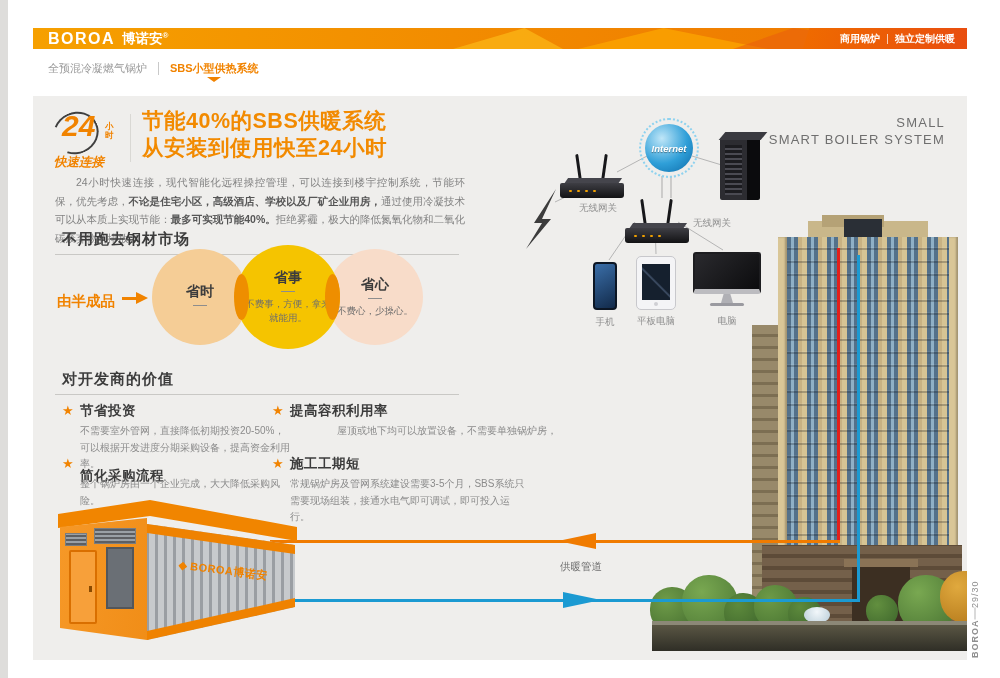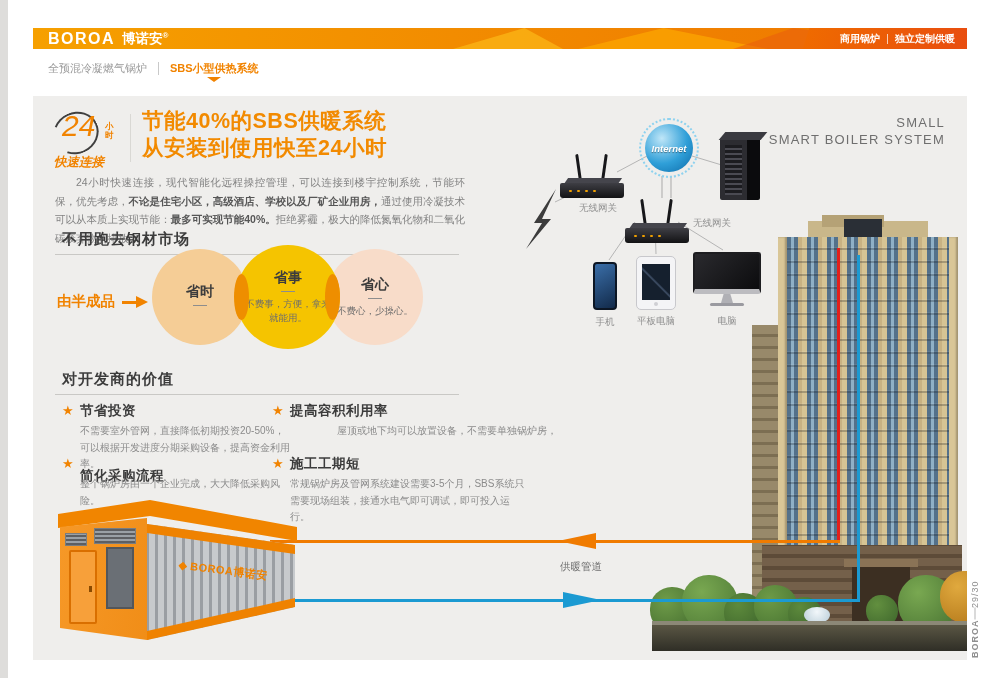--- a/index.html
+++ b/index.html
@@ -34,41 +34,41 @@
   .tab-caret { position:absolute; left:50%; margin-left:-7px; top:16px; width:0; height:0;
                border-left:7px solid transparent; border-right:7px solid transparent; border-top:5px solid #f18300; }
 
   
   .panel { left:33px; top:96px; width:934px; height:564px; background:#efeeec; overflow:hidden; }
 
   
   .badge { left:20px; top:14px; width:100px; height:58px; }
   .badge-ring { position:absolute; left:0; top:2px; width:46px; height:42px; border:2px solid #3f3f3f;
                 border-left-color:transparent; border-radius:50%; transform:rotate(-25deg); }
-  .badge-number { position:absolute; left:9px; top:-1px; font-size:30px; font-weight:normal; font-style:italic; color:#f18300; }
+  .badge-number { position:absolute; left:9px; top:-1px; font-size:30px; font-weight:bold; font-style:italic; color:#f18300; }
   .badge-unit { position:absolute; left:52px; top:12px; width:11px; font-size:8.5px; font-weight:bold;
                 color:#f18300; line-height:1.1; }
   .badge-label { position:absolute; left:1px; top:44px; font-size:12.5px; font-weight:bold; font-style:italic; color:#f18300; }
   .hero-divider { left:97px; top:18px; width:1px; height:48px; background:#d9d8d4; }
   .hero-title { left:109px; top:12px; font-size:21.5px; font-weight:bold; color:#f28a00;
                 line-height:27px; letter-spacing:.5px; }
   .hero-paragraph { left:22px; top:77px; width:410px; font-size:10.5px; color:#828282;
                     line-height:1.78; text-indent:2em; text-align:justify; }
   .hero-paragraph .b { color:#565656; font-weight:bold; }
 
   
   .sec-heading { font-size:15px; font-weight:bold; color:#3c3c3c; letter-spacing:1px; }
   .sec-rule { height:1px; background:#c9c8c5; }
   .dealer-heading { left:29px; top:134px; }
   .dealer-rule { left:22px; top:158px; width:404px; }
   .developer-heading { left:29px; top:274px; }
   .developer-rule { left:22px; top:298px; width:404px; }
 
   
-  .lead { left:24px; top:196px; display:flex; align-items:center; gap:7px;
+  .lead { left:24px; top:196px; display:flex; gap:7px;
           font-size:14.5px; font-weight:bold; color:#f18300; }
   .lead-arrow { position:relative; width:26px; height:12px; display:inline-block; }
   .lead-arrow i { position:absolute; display:block; }
   .lead-arrow .shaft { left:0; top:5px; width:16px; height:3px; background:#f18300; }
   .lead-arrow .head { left:14px; top:0; width:0; height:0; border-top:6px solid transparent;
                       border-bottom:6px solid transparent; border-left:12px solid #f18300; }
   .circle { border-radius:50%; display:flex; flex-direction:column; align-items:center;
             justify-content:center; text-align:center; }
   .circle-1 { left:119px; top:153px; width:96px; height:96px; background:#f5cd96; z-index:1; }
   .circle-2 { left:203px; top:149px; width:104px; height:104px; background:#f5c400; z-index:2; }

